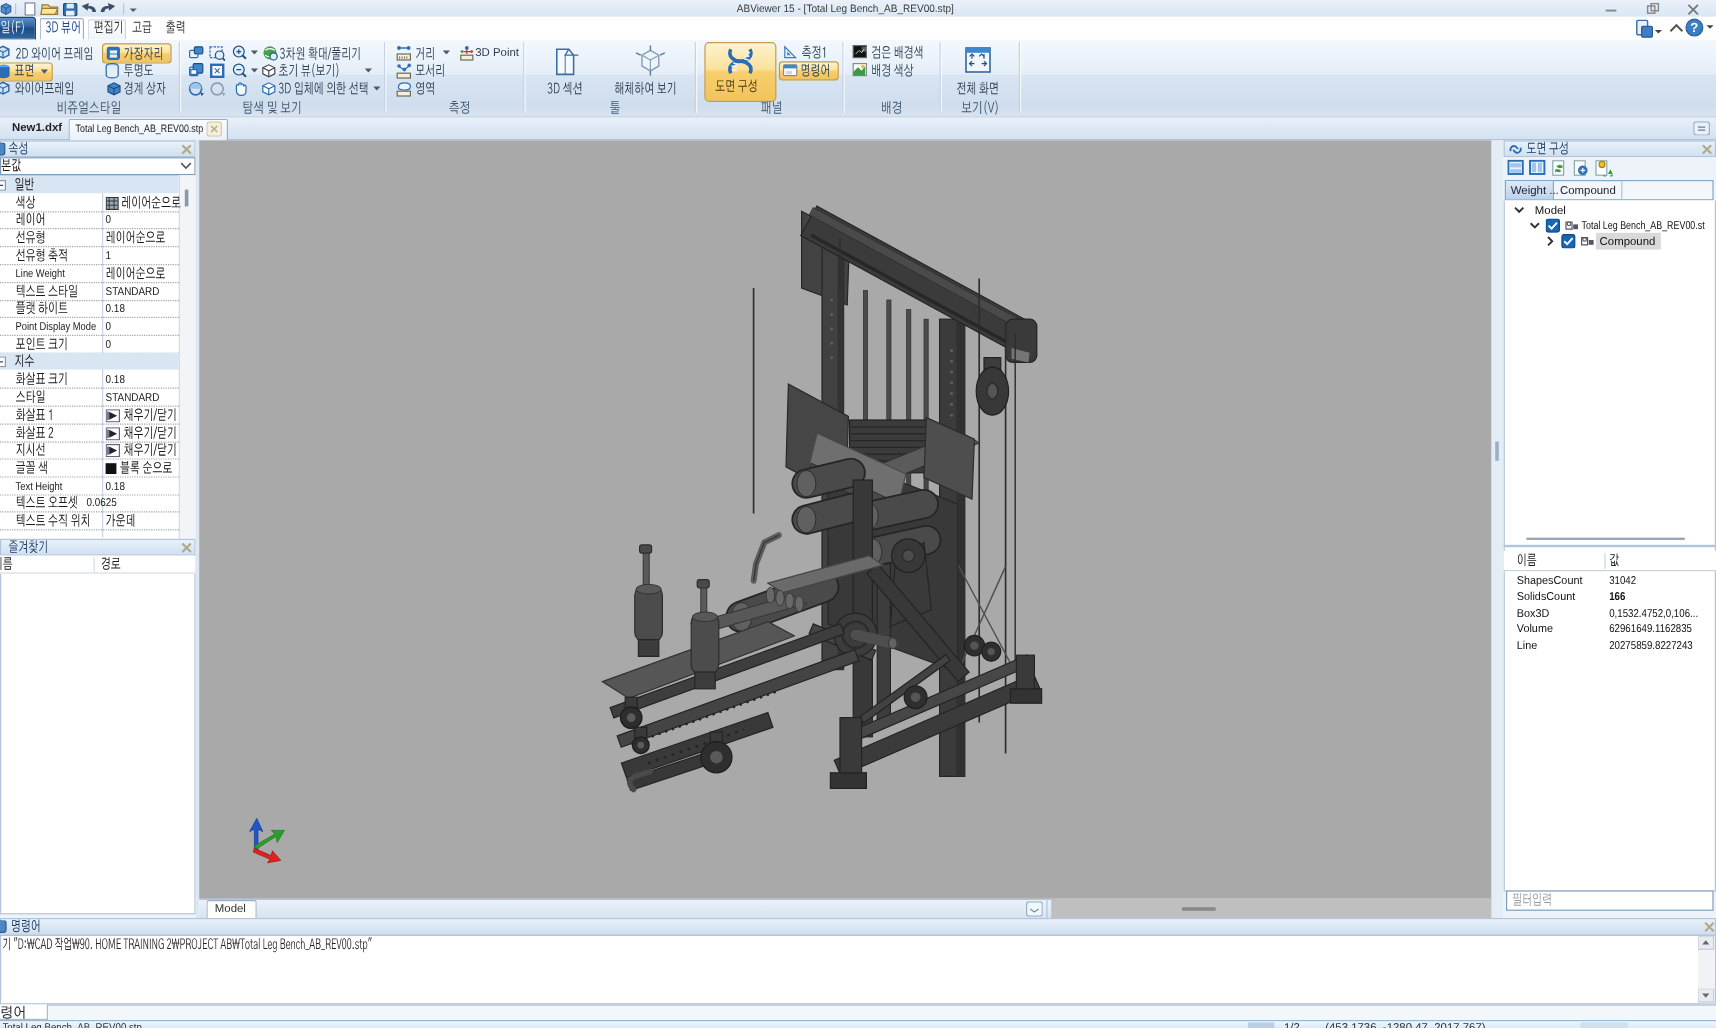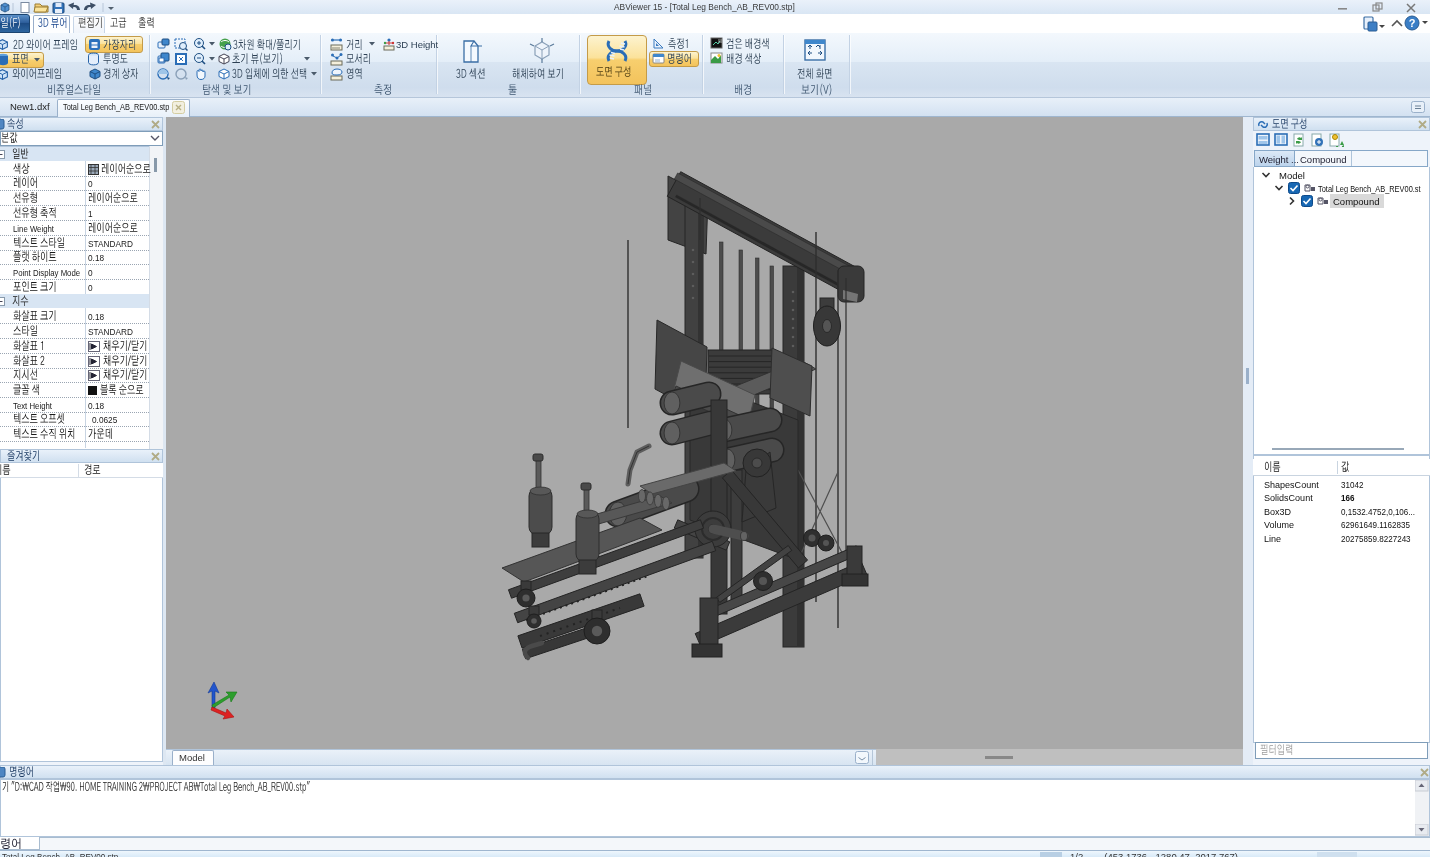--- a/index.html
+++ b/index.html
@@ -209,21 +209,21 @@
 <svg style="position:absolute;left:368px;top:41px;" width="8" height="6" viewBox="0 0 8 6">
     <path d="M1 1h6l-3 3.5z" fill="#4a5a6a"></path>
   </svg>
 <svg style="position:absolute;left:382px;top:37px;" width="14" height="14" viewBox="0 0 14 14">
     <rect x="2" y="9" width="10" height="4" fill="#f5f0dc" stroke="#6b6b5a"></rect>
     <circle cx="7" cy="3" r="1.6" fill="#2a6db6"></circle>
     <path d="M7 4v4M4 6h6" stroke="#c33" stroke-width="1"></path>
     <circle cx="3" cy="6" r="1.2" fill="#3a9b46"></circle>
     <circle cx="11" cy="6" r="1.2" fill="#c33"></circle>
   </svg>
-<div style="position:absolute;left:396px;top:39px;font-size:9.5px;color:#2d4054;font-weight:normal;white-space:nowrap;">3D Height</div>
+<div style="position:absolute;left:396px;top:39px;font-size:9.5px;color:#2d4054;font-weight:normal;white-space:nowrap;">3D Point</div>
 <svg style="position:absolute;left:330px;top:52px;" width="14" height="14" viewBox="0 0 14 14">
     <rect x="1" y="9" width="11" height="4" fill="#f5f0dc" stroke="#6b6b5a"></rect>
     <circle cx="2.5" cy="3" r="1.5" fill="#2a6db6"></circle>
     <circle cx="7" cy="6" r="1.5" fill="#2a6db6"></circle>
     <circle cx="11" cy="2.5" r="1.5" fill="#2a6db6"></circle>
     <path d="M3 4l4 2 4-3" stroke="#2a6db6" fill="none"></path>
   </svg>
 <svg style="position:absolute;left:346px;top:53px;overflow:visible;" width="26" height="17">
     <path transform="translate(0,9.8) scale(0.72,1)" d="M2.1 -3.8V-8.8H9.4V-3.8ZM3 -4.6H8.5V-8H3ZM0.5 -0.2V-1H5.3V-4.3H6.2V-1H11V-0.2ZM12 -1.1Q15.1 -3.5 15.1 -7.3V-9.1H16V-7.3Q16 -6.3 16.3 -5.3Q16.5 -4.4 17 -3.7Q17.4 -2.9 17.9 -2.4Q18.4 -1.8 18.9 -1.5L18.2 -0.9Q17.5 -1.4 16.7 -2.5Q15.8 -3.7 15.6 -4.8Q15.3 -3.7 14.4 -2.5Q13.6 -1.3 12.7 -0.5ZM17.8 -4.9V-5.7H20.5V-9.6H21.4V1.1H20.5V-4.9ZM24.6 -1V-5.3H28.7V-7.9H24.5V-8.7H29.6V-4.5H25.5V-1.8H25.8Q28.3 -1.8 31 -2.1V-1.4Q28.1 -1 24.9 -1ZM32.1 1.1V-9.6H33V1.1Z" fill="#2d4054"></path>
   </svg>
@@ -313,21 +313,21 @@
     <path d="M6 12l-2 2 2 2M16 12l2 2-2 2M12 8l2-2 2 2M8 8 6 6 4 8" stroke="#1f4f82" fill="none"></path>
     <path d="M4 14h4M14 14h4M6 6v4M16 6v4" stroke="#1f4f82"></path>
   </svg>
 <svg style="position:absolute;left:797px;top:68px;overflow:visible;" width="37" height="17">
     <path transform="translate(0,9.8) scale(0.72,1)" d="M0.8 -3.5Q1.2 -3.7 1.7 -4Q2.2 -4.3 2.7 -4.8Q3.2 -5.2 3.6 -5.9Q3.9 -6.5 3.9 -7.1V-8.1H1.4V-8.9H7.4V-8.1H4.9V-7.2Q4.9 -6.6 5.2 -6.1Q5.5 -5.5 5.9 -5.1Q6.4 -4.6 6.9 -4.3Q7.3 -4 7.7 -3.8L7.2 -3.2Q6.5 -3.5 5.6 -4.3Q4.8 -5 4.4 -5.6Q4.1 -4.9 3.2 -4.1Q2.2 -3.3 1.3 -2.9ZM6.8 -5.8V-6.6H9.1V-9.6H10V-1.7H9.1V-5.8ZM2.9 0.7V-2.5H3.8V-0.1H10.4V0.7ZM13.5 -8.2V-9H16.8V-8.2ZM12.1 -1Q13 -1.6 13.8 -2.8Q14.7 -3.9 14.7 -5.1V-6.2H12.5V-7H17.6V-6.2H15.6V-5.1Q15.6 -4.1 16.3 -3Q16.9 -2 17.7 -1.3L17.1 -0.8Q16.6 -1.2 16 -1.9Q15.4 -2.7 15.1 -3.4Q14.9 -2.7 14.1 -1.8Q13.4 -0.9 12.8 -0.4ZM20.8 1.1V-9.6H21.6V1.1ZM17 -3.8V-4.7H18.6V-9.3H19.4V0.6H18.6V-3.8ZM28.6 -8.4V-9.1H32.4V-8.4ZM27 -6.7V-7.4H33.5V-6.7ZM27.5 -4.3Q27.5 -5.1 28.4 -5.5Q29.2 -5.9 30.5 -5.9Q31.7 -5.9 32.5 -5.5Q33.4 -5.1 33.4 -4.3Q33.4 -3.6 32.5 -3.1Q31.7 -2.7 30.5 -2.7Q29.2 -2.7 28.4 -3.1Q27.5 -3.6 27.5 -4.3ZM28.5 -4.3Q28.5 -3.9 29.1 -3.6Q29.6 -3.4 30.5 -3.4Q31.3 -3.4 31.8 -3.6Q32.4 -3.9 32.4 -4.3Q32.4 -4.8 31.9 -5Q31.3 -5.2 30.5 -5.2Q29.6 -5.2 29 -5Q28.5 -4.7 28.5 -4.3ZM26.7 -0.5V-1.3H27.9Q31.9 -1.3 34.3 -1.5V-0.8Q31.7 -0.5 27.9 -0.5ZM30 -0.9V-2.9H30.9V-0.9ZM34.7 1.1V-9.6H35.6V-4.4H37.3V-3.6H35.6V1.1ZM39 -3.6V-8.9H44V-3.6ZM39.9 -4.3H43.1V-8.1H39.9ZM43.6 -4.5V-5.2H46.6V-7.2H43.6V-8H46.6V-9.6H47.5V-1.7H46.6V-4.5ZM40.4 0.7V-2.5H41.3V-0.1H47.9V0.7Z" fill="#2d4054"></path>
   </svg>
 <svg style="position:absolute;left:801.1273046875px;top:84px;overflow:visible;" width="33" height="17">
     <path transform="translate(0,9.8) scale(0.78,1)" d="M2.1 -3.3V-9H3V-7H8.5V-9H9.4V-3.3ZM3 -4.1H8.5V-6.2H3ZM0.5 -0.2V-1H5.3V-3.8H6.2V-1H11V-0.2ZM12.4 -1.1Q14.5 -2.3 15.7 -4.2Q17 -6 17 -7.7H13V-8.6H17.9Q17.9 -3.7 13.1 -0.5ZM20.3 1.1V-9.6H21.3V1.1ZM24.9 -4.2Q24.9 -7.6 26.9 -10.2L27.6 -9.8Q27.2 -9.2 27.1 -9Q26.9 -8.8 26.6 -8.2Q26.3 -7.6 26.2 -7.1Q26 -6.6 25.9 -5.8Q25.8 -5.1 25.8 -4.2Q25.8 -3.2 25.9 -2.3Q26.1 -1.5 26.4 -0.7Q26.7 0 26.9 0.4Q27.1 0.8 27.6 1.4L26.9 1.8Q26 0.6 25.4 -0.8Q24.9 -2.2 24.9 -4.2ZM28.4 -8.8H29.4L31.3 -2.7Q31.4 -2.4 31.6 -1.9Q31.7 -1.3 31.9 -0.9H31.9Q32 -1.3 32.2 -1.9Q32.4 -2.4 32.4 -2.7L34.4 -8.8H35.4L32.5 0H31.3ZM36.2 1.4Q37.1 0.1 37.5 -1.2Q38 -2.4 38 -4.2Q38 -5.2 37.9 -6.1Q37.7 -6.9 37.4 -7.6Q37.1 -8.3 36.9 -8.8Q36.6 -9.2 36.2 -9.8L36.9 -10.2Q38.9 -7.6 38.9 -4.2Q38.9 -2.3 38.3 -0.8Q37.8 0.6 36.9 1.8Z" fill="#3f5771"></path>
   </svg>
 <div style="position:absolute;left:0;top:98px;width:1430px;height:19px;background:linear-gradient(#e8f0f9,#d3e1f1);border-bottom:1px solid #9fb6cf;box-sizing:border-box;"></div>
-<div style="position:absolute;left:10px;top:101px;font-size:9.5px;color:#222;font-weight:normal;white-space:nowrap;">New1.dxf</div>
+<div style="position:absolute;left:10px;top:101px;font-size:9.5px;color:#222;font-weight:bold;white-space:nowrap;">New1.dxf</div>
 <div style="position:absolute;left:57px;top:99px;width:133px;height:18px;background:linear-gradient(#fbfdff,#e8f0f9);border:1px solid #9ab0ca;border-bottom:none;border-radius:2px 2px 0 0;box-sizing:border-box;"></div>
 <div style="position:absolute;left:63px;top:102px;font-size:9px;color:#222;font-weight:normal;white-space:nowrap;"><span style="display:inline-block;transform:scaleX(0.82);transform-origin:0 50%;">Total Leg Bench_AB_REV00.stp</span></div>
 <svg style="position:absolute;left:172px;top:101px;" width="13" height="13" viewBox="0 0 13 13">
     <rect x="0.5" y="0.5" width="12" height="12" rx="2" fill="#f2efdf" stroke="#d4cda2"></rect>
     <path d="M4 4l5 5M9 4 4 9" stroke="#b8b084" stroke-width="1.4"></path>
   </svg>
 <svg style="position:absolute;left:1411px;top:101px;" width="14" height="12" viewBox="0 0 14 12">
     <rect x="0.5" y="0.5" width="13" height="11" rx="2" fill="#e8f0f9" stroke="#9ab0ca"></rect>
     <path d="M4 5h6M4 7.5h6" stroke="#6a8096"></path>
   </svg>
@@ -471,21 +471,21 @@
 <svg style="position:absolute;left:100px;top:384px;overflow:visible;" width="45" height="17">
     <path transform="translate(0,9.8) scale(0.72,1)" d="M2.1 -6V-9.6H3V-8.5H8.5V-9.6H9.4V-6ZM3 -6.8H8.5V-7.8H3ZM0.5 -4.3V-5H11V-4.3ZM2.1 0.9V-1.6H8.6V-2.6H2V-3.3H9.5V-0.9H3V0.2H9.8V0.9ZM13.6 -4.9V-7.5H20.1V-8.6H13.5V-9.4H21V-6.8H14.5V-5.6H21.2V-4.9ZM12 -2.9V-3.6H16.8V-5H17.7V-3.6H22.5V-2.9ZM13.4 -1.1V-1.9H20.9V1.1H20V-1.1ZM27.2 -6.2Q28.2 -6.5 29.1 -6.9Q30 -7.3 30.7 -7.9Q31.3 -8.5 31.3 -9.1V-9.5H32.2V-9.1Q32.2 -8.7 32.6 -8.2Q33 -7.8 33.6 -7.4Q34.3 -7 35 -6.7Q35.7 -6.4 36.3 -6.2L35.9 -5.6Q34.7 -5.8 33.5 -6.5Q32.3 -7.2 31.8 -8Q31.3 -7.2 30.1 -6.5Q28.9 -5.8 27.6 -5.5ZM26.5 -3.8V-4.5H36.9V-3.8H32.4V-1.3H31.5V-3.8ZM28.2 0.7V-2.2H29.1V-0.1H35.7V0.7ZM39.3 -6.2Q39.3 -7.5 40.4 -8.2Q41.6 -8.9 43.3 -8.9Q45 -8.9 46.1 -8.2Q47.3 -7.5 47.3 -6.2Q47.3 -5 46.1 -4.3Q45 -3.6 43.3 -3.6Q41.6 -3.6 40.4 -4.3Q39.3 -5.1 39.3 -6.2ZM40.3 -6.2Q40.3 -5.4 41.2 -4.9Q42.1 -4.4 43.3 -4.4Q44.6 -4.4 45.4 -4.9Q46.3 -5.4 46.3 -6.2Q46.3 -7.1 45.4 -7.6Q44.6 -8.1 43.3 -8.1Q42.1 -8.1 41.2 -7.6Q40.3 -7.1 40.3 -6.2ZM38 -0.3V-1.1H48.5V-0.3ZM51.2 -2.8V-6.3H57.6V-8.1H51.1V-8.9H58.5V-5.5H52.1V-3.6H58.7V-2.8ZM49.6 0V-0.8H54.4V-3.2H55.3V-0.8H60V0Z" fill="#1a1a1a"></path>
   </svg>
 <div style="position:absolute;left:0;top:412px;width:149px;height:1px;border-top:1px dotted #9aa5b2;"></div>
 <div style="position:absolute;left:13px;top:400px;font-size:9.5px;color:#1a1a1a;font-weight:normal;white-space:nowrap;"><span style="display:inline-block;transform:scaleX(0.82);transform-origin:0 50%;">Text Height</span></div>
 <div style="position:absolute;left:88px;top:400px;font-size:9.5px;color:#1a1a1a;font-weight:normal;white-space:nowrap;"><span style="display:inline-block;transform:scaleX(0.87);transform-origin:0 50%;">0.18</span></div>
 <div style="position:absolute;left:0;top:426px;width:149px;height:1px;border-top:1px dotted #9aa5b2;"></div>
 <svg style="position:absolute;left:13px;top:413px;overflow:visible;" width="53" height="17">
     <path transform="translate(0,9.8) scale(0.72,1)" d="M1.5 -3.5V-8.9H5.8V-8.2H2.4V-6.6H5.4V-5.9H2.4V-4.3H2.6Q4.7 -4.3 6.5 -4.5V-3.8Q4.4 -3.5 1.9 -3.5ZM9.2 -2.6V-9.6H10.1V-2.6ZM5.9 -6V-6.8H7.2V-9.5H8V-2.8H7.2V-6ZM2.4 -1.3V-2.1H10.1V1.1H9.2V-1.3ZM12.7 -4Q13.3 -4.3 14 -4.7Q14.8 -5.2 15.4 -5.8Q16 -6.4 16.4 -7.1Q16.8 -7.8 16.8 -8.4V-9H17.7V-8.4Q17.7 -7.8 18.2 -7.1Q18.6 -6.3 19.2 -5.8Q19.9 -5.2 20.6 -4.7Q21.3 -4.3 21.9 -4L21.4 -3.4Q20.2 -3.8 19 -4.9Q17.8 -5.9 17.3 -6.9Q16.8 -5.9 15.6 -4.9Q14.4 -3.9 13.2 -3.3ZM12 -0.3V-1.1H22.5V-0.3ZM25.2 -2.9V-8.7H32.7V-7.9H26.1V-6.2H32.6V-5.5H26.1V-3.7H32.8V-2.9ZM23.6 -0.1V-0.9H34V-0.1ZM39.3 -6.3Q39.3 -7.5 40.4 -8.3Q41.6 -9 43.3 -9Q45 -9 46.1 -8.3Q47.3 -7.5 47.3 -6.3Q47.3 -5.1 46.1 -4.4Q45 -3.6 43.3 -3.6Q41.6 -3.6 40.4 -4.4Q39.3 -5.1 39.3 -6.3ZM40.3 -6.3Q40.3 -5.5 41.2 -4.9Q42 -4.4 43.3 -4.4Q44.6 -4.4 45.4 -4.9Q46.3 -5.5 46.3 -6.3Q46.3 -7.1 45.4 -7.7Q44.6 -8.2 43.3 -8.2Q42.1 -8.2 41.2 -7.7Q40.3 -7.2 40.3 -6.3ZM38 -0.2V-1H42.8V-3.8H43.7V-1H48.5V-0.2ZM50.4 -3.6V-4.4H52.2V-7.9H50.7V-8.7H58.9V-7.9H57.4V-4.4H59.2V-3.6ZM53.1 -4.4H56.5V-7.9H53.1ZM49.6 -0.3V-1.1H60V-0.3ZM61.1 -3.4Q63.7 -5.3 63.7 -7.8V-9.2H64.6V-7.9Q64.6 -7.2 64.8 -6.6Q65 -6 65.4 -5.5Q65.8 -5 66.1 -4.6Q66.5 -4.3 66.9 -4L66.3 -3.4Q65.8 -3.7 65.2 -4.4Q64.5 -5.1 64.1 -5.9Q63.8 -5.1 63.1 -4.2Q62.4 -3.4 61.7 -2.8ZM69.8 -2.1V-9.6H70.6V-2.1ZM65.9 -6.3V-7.1H67.6V-9.5H68.4V-2.9H67.6V-6.3ZM62.7 0.3Q63.5 0 64.3 -0.4Q65.2 -0.8 65.8 -1.4Q66.5 -2 66.5 -2.6V-2.9H67.4V-2.6Q67.4 -2 68.1 -1.4Q68.7 -0.8 69.6 -0.4Q70.4 0.1 71.2 0.3L70.7 1Q69.7 0.7 68.6 0Q67.4 -0.7 66.9 -1.4Q66.5 -0.7 65.4 0Q64.3 0.7 63.1 1Z" fill="#1a1a1a"></path>
   </svg>
-<div style="position:absolute;left:92px;top:414px;font-size:9.5px;color:#1a1a1a;font-weight:normal;white-space:nowrap;"><span style="display:inline-block;transform:scaleX(0.87);transform-origin:0 50%;">0.0625</span></div>
+<div style="position:absolute;left:72px;top:414px;font-size:9.5px;color:#1a1a1a;font-weight:normal;white-space:nowrap;"><span style="display:inline-block;transform:scaleX(0.87);transform-origin:0 50%;">0.0625</span></div>
 <div style="position:absolute;left:0;top:441px;width:149px;height:1px;border-top:1px dotted #9aa5b2;"></div>
 <svg style="position:absolute;left:13px;top:428px;overflow:visible;" width="64" height="17">
     <path transform="translate(0,9.8) scale(0.72,1)" d="M1.5 -3.5V-8.9H5.8V-8.2H2.4V-6.6H5.4V-5.9H2.4V-4.3H2.6Q4.7 -4.3 6.5 -4.5V-3.8Q4.4 -3.5 1.9 -3.5ZM9.2 -2.6V-9.6H10.1V-2.6ZM5.9 -6V-6.8H7.2V-9.5H8V-2.8H7.2V-6ZM2.4 -1.3V-2.1H10.1V1.1H9.2V-1.3ZM12.7 -4Q13.3 -4.3 14 -4.7Q14.8 -5.2 15.4 -5.8Q16 -6.4 16.4 -7.1Q16.8 -7.8 16.8 -8.4V-9H17.7V-8.4Q17.7 -7.8 18.2 -7.1Q18.6 -6.3 19.2 -5.8Q19.9 -5.2 20.6 -4.7Q21.3 -4.3 21.9 -4L21.4 -3.4Q20.2 -3.8 19 -4.9Q17.8 -5.9 17.3 -6.9Q16.8 -5.9 15.6 -4.9Q14.4 -3.9 13.2 -3.3ZM12 -0.3V-1.1H22.5V-0.3ZM25.2 -2.9V-8.7H32.7V-7.9H26.1V-6.2H32.6V-5.5H26.1V-3.7H32.8V-2.9ZM23.6 -0.1V-0.9H34V-0.1ZM38.6 -5.4Q39.7 -5.7 40.6 -6.2Q41.5 -6.7 42.2 -7.5Q42.9 -8.2 42.9 -8.9V-9.5H43.8V-8.9Q43.8 -8.4 44.2 -7.8Q44.6 -7.2 45.2 -6.8Q45.8 -6.3 46.5 -5.9Q47.2 -5.6 47.9 -5.4L47.5 -4.7Q46.3 -5.1 45 -5.9Q43.8 -6.7 43.3 -7.6Q42.8 -6.7 41.6 -5.9Q40.4 -5.1 39.1 -4.7ZM38 -2.6V-3.4H48.5V-2.6H43.7V1.1H42.8V-2.6ZM49.8 -4Q50.4 -4.2 50.9 -4.5Q51.4 -4.8 51.9 -5.2Q52.4 -5.7 52.7 -6.3Q53 -6.8 53 -7.4V-8.1H50.4V-8.9H56.6V-8.1H54.1V-7.5Q54.1 -6.9 54.4 -6.4Q54.7 -5.9 55.1 -5.5Q55.6 -5 56.1 -4.7Q56.5 -4.4 57 -4.2L56.5 -3.6Q55.7 -4 54.8 -4.7Q54 -5.3 53.6 -6Q53.2 -5.3 52.3 -4.5Q51.3 -3.8 50.4 -3.3ZM58.1 -3.1V-9.6H59V-3.1ZM51.6 -1.7V-2.4H59V1.2H58.1V-1.7ZM65.2 -7.1Q65.2 -8.1 66 -8.7Q66.8 -9.3 68.1 -9.3Q69.3 -9.3 70.1 -8.7Q71 -8.1 71 -7.1Q71 -6.1 70.1 -5.5Q69.3 -4.9 68.1 -4.9Q66.8 -4.9 66 -5.5Q65.2 -6.1 65.2 -7.1ZM66.1 -7.1Q66.1 -6.5 66.7 -6Q67.3 -5.6 68.1 -5.6Q68.9 -5.6 69.5 -6.1Q70 -6.5 70 -7.1Q70 -7.8 69.5 -8.2Q68.9 -8.6 68.1 -8.6Q67.3 -8.6 66.7 -8.2Q66.1 -7.8 66.1 -7.1ZM72.7 1.1V-9.6H73.6V1.1ZM64.4 -2.7V-3.5H65.7Q69.6 -3.5 72.2 -3.9V-3.1Q70.8 -2.9 68.4 -2.8V0.9H67.5V-2.8Q66.6 -2.7 65.7 -2.7ZM77.7 -8.2V-9H81.6V-8.2ZM75.9 -1.1Q76.5 -1.4 77 -1.8Q77.5 -2.2 78 -2.7Q78.5 -3.2 78.8 -3.8Q79.1 -4.5 79.1 -5.1V-5.9H76.4V-6.7H82.7V-5.9H80V-5.2Q80 -3.3 82.9 -1.4L82.3 -0.8Q81.6 -1.3 80.8 -2Q80 -2.8 79.6 -3.5Q79.3 -2.8 78.4 -1.9Q77.5 -0.9 76.6 -0.4ZM84 1.1V-9.6H84.9V1.1Z" fill="#1a1a1a"></path>
   </svg>
 <svg style="position:absolute;left:88px;top:428px;overflow:visible;" width="26" height="17">
     <path transform="translate(0,9.8) scale(0.72,1)" d="M0.7 -1.1Q2.7 -2.4 3.9 -4.2Q5.1 -6 5.1 -7.8H1.3V-8.6H6.1Q6.1 -3.7 1.4 -0.5ZM8.3 1.1V-9.6H9.2V-5H11.1V-4.1H9.2V1.1ZM13.3 -7.4Q13.3 -8.4 14.5 -8.9Q15.6 -9.4 17.3 -9.4Q18.4 -9.4 19.3 -9.2Q20.1 -9 20.7 -8.5Q21.3 -8.1 21.3 -7.4Q21.3 -6.5 20.1 -6Q19 -5.5 17.3 -5.5Q15.6 -5.5 14.4 -6Q13.3 -6.5 13.3 -7.4ZM14.3 -7.4Q14.3 -6.8 15.2 -6.5Q16.1 -6.2 17.3 -6.2Q18.5 -6.2 19.4 -6.5Q20.3 -6.8 20.3 -7.4Q20.3 -8 19.4 -8.3Q18.5 -8.7 17.3 -8.7Q16.1 -8.7 15.2 -8.3Q14.3 -8 14.3 -7.4ZM12 -3.5V-4.3H22.5V-3.5H17.9V-1.3H17.1V-3.5ZM13.7 0.7V-2.2H14.6V-0.1H21.2V0.7ZM24.7 -1.3V-8.5H28.8V-7.8H25.6V-2.1H25.7Q27.2 -2.1 29.3 -2.4V-1.6Q26.9 -1.3 25 -1.3ZM32.2 1.1V-9.6H33.1V1.1ZM27.6 -4.7V-5.5H29.9V-9.3H30.8V0.6H29.9V-4.7Z" fill="#1a1a1a"></path>
   </svg>
 <div style="position:absolute;left:0;top:449px;width:163px;height:14px;background:linear-gradient(#e9f1fa,#d0e0f0);border:1px solid #b0c4da;box-sizing:border-box;"></div>
 <svg style="position:absolute;left:7px;top:450px;overflow:visible;" width="35" height="17">
     <path transform="translate(0,9.8) scale(0.72,1)" d="M1.3 -6.4Q2.6 -6.7 3.8 -7.3Q5.1 -7.9 5.2 -8.4V-8.7H2V-9.4H9.6V-8.7H6.3L6.3 -8.4Q6.5 -7.9 7.7 -7.3Q8.9 -6.7 10.2 -6.4L9.8 -5.8Q8.6 -6 7.4 -6.6Q6.3 -7.1 5.8 -7.8Q5.3 -7.2 4.2 -6.6Q3.1 -6.1 1.7 -5.8ZM0.5 -4.6V-5.3H11V-4.6ZM2.1 0.9V-1.7H8.6V-2.8H2V-3.6H9.5V-1H3V0.1H9.8V0.9ZM12.4 -1.1Q14.4 -2.4 15.6 -4.2Q16.8 -6 16.8 -7.8H12.9V-8.6H17.8Q17.8 -3.7 13 -0.5ZM17.6 -2.4V-3.2H20.4V-5.7H17.8V-6.5H20.4V-9.6H21.4V1.1H20.4V-2.4ZM25.3 -8.7V-9.4H29.2V-8.7ZM23.6 -3.8Q24.8 -4.2 25.7 -4.9Q26.7 -5.6 26.7 -6.4V-6.8H24V-7.5H30.3V-6.8H27.8V-6.4Q27.8 -6.1 28.1 -5.7Q28.3 -5.3 28.8 -5Q29.2 -4.7 29.7 -4.4Q30.1 -4.2 30.5 -4L30 -3.4Q29.3 -3.7 28.5 -4.2Q27.6 -4.8 27.3 -5.3Q26.9 -4.7 26 -4.1Q25 -3.5 24.1 -3.2ZM31.7 -3.1V-9.6H32.6V-6.5H34V-5.7H32.6V-3.1ZM24.9 0.4Q26.3 0.1 27.3 -0.6Q28.4 -1.2 28.5 -1.9H25.4V-2.6H32.8V-1.9H29.8Q29.9 -1.2 31 -0.6Q32.1 0.1 33.4 0.4L32.9 1.1Q31.7 0.8 30.6 0.2Q29.6 -0.4 29.1 -1.1Q28.7 -0.4 27.7 0.2Q26.6 0.8 25.3 1.1ZM35.5 -1.1Q37.5 -2.3 38.8 -4.2Q40 -6 40 -7.7H36.1V-8.6H41Q41 -3.7 36.2 -0.5ZM43.4 1.1V-9.6H44.3V1.1Z" fill="#1d3b63"></path>

